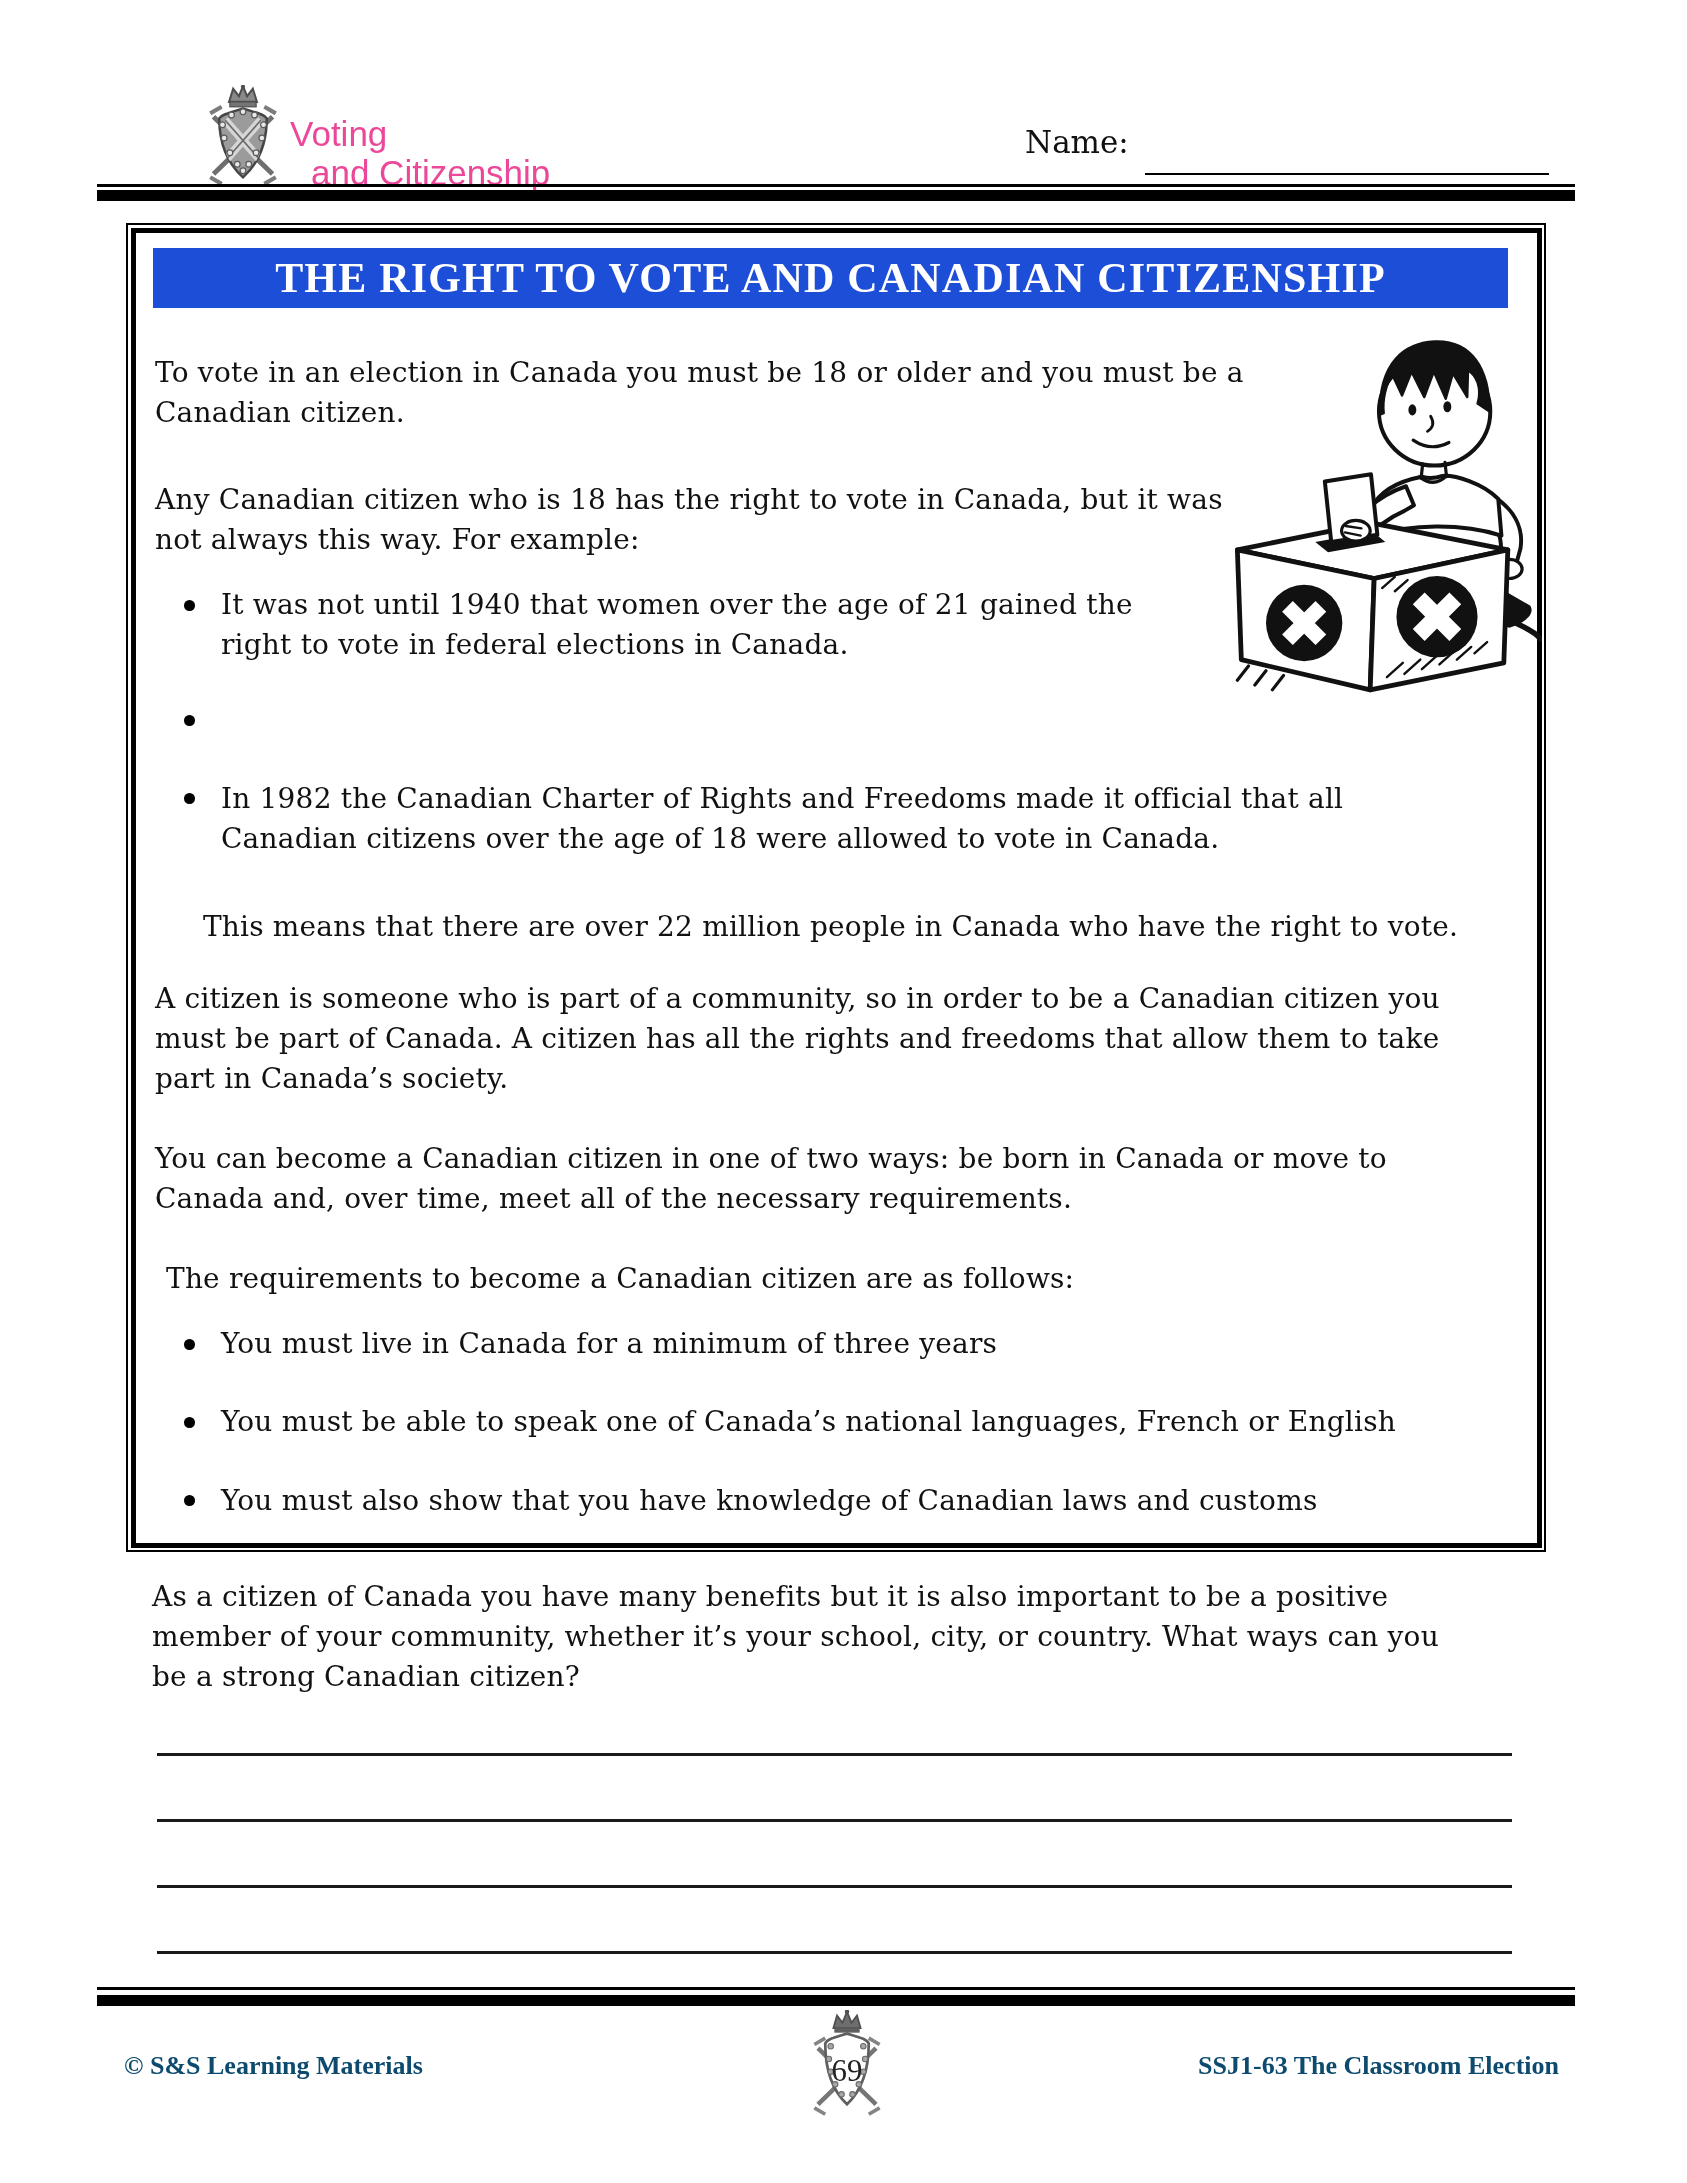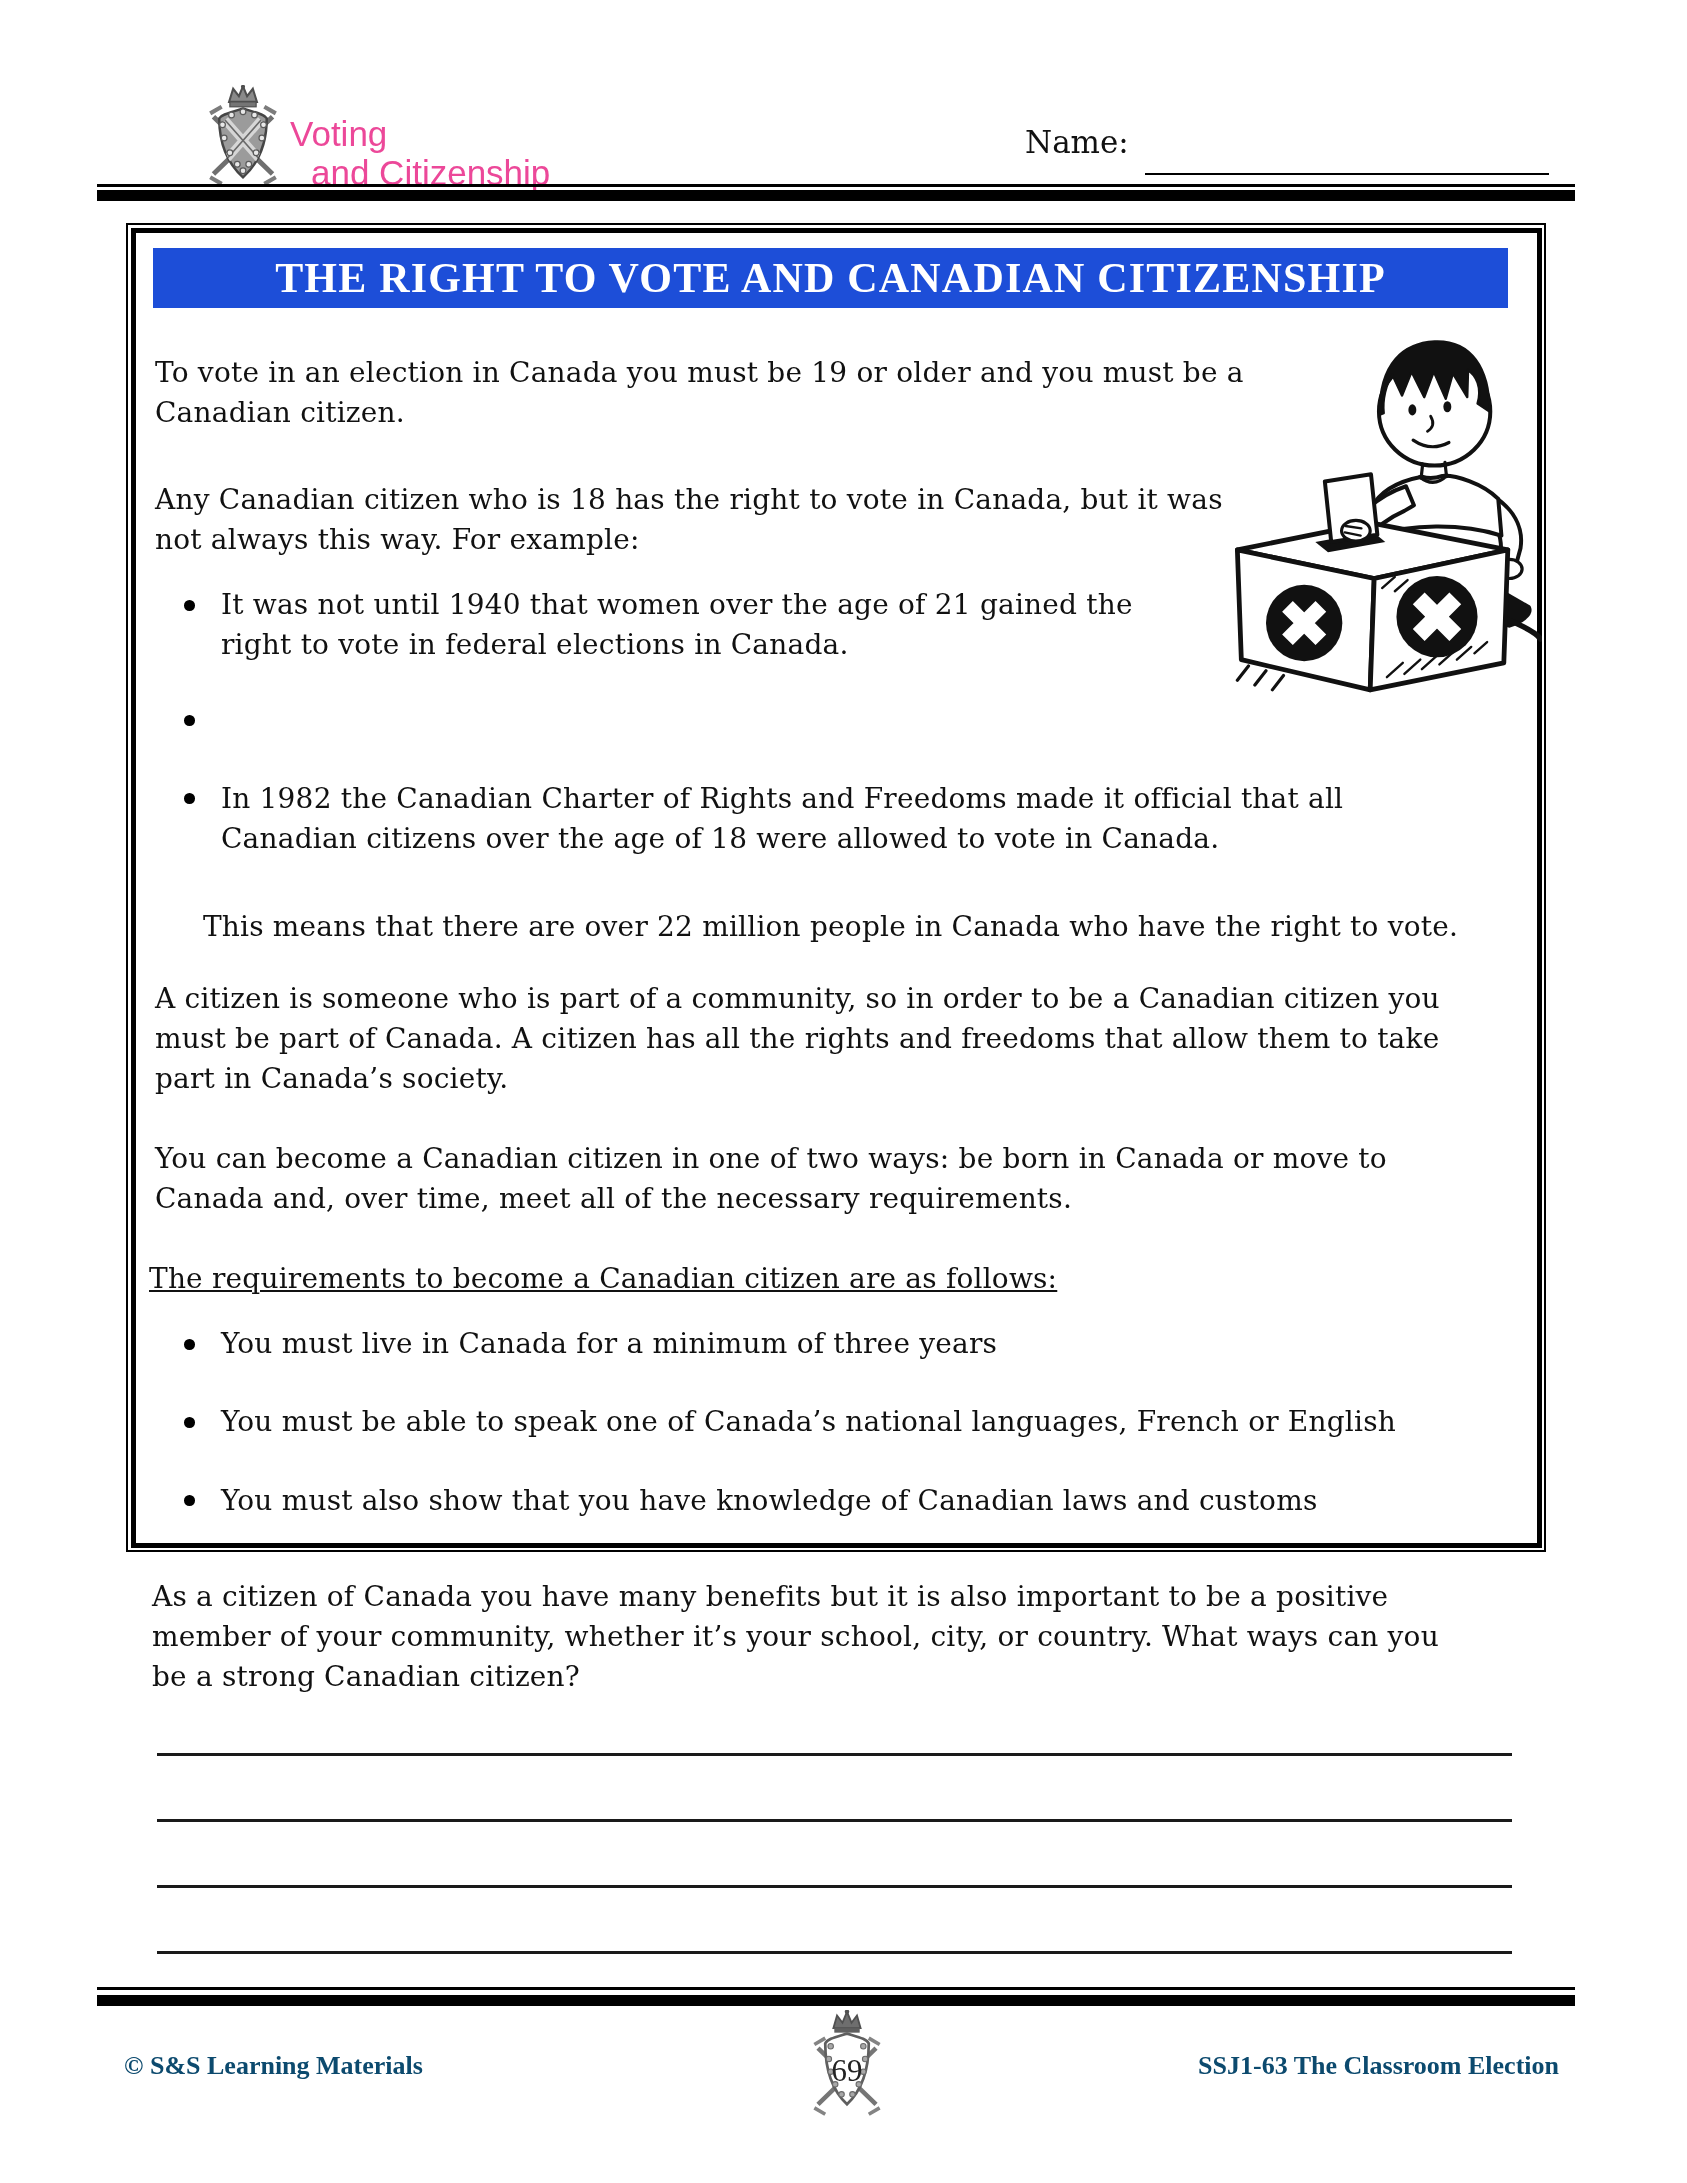--- a/index.html
+++ b/index.html
@@ -82,21 +82,21 @@
 
   <div class="abs hairline" style="left:97px; top:184px; width:1478px;"></div>
   <div class="abs fatline" style="left:97px; top:190px; width:1478px;"></div>
 
   <div class="abs box-outer" style="left:126px; top:223px; width:1420px; height:1329px;">
     <div class="box-inner"></div>
   </div>
 
   <div class="abs title-bar" style="left:153px; top:248px; width:1355px; height:60px;">THE RIGHT TO VOTE AND CANADIAN CITIZENSHIP</div>
 
-  <div class="abs para" style="left:155px; top:353px; width:1236px;">To vote in an election in Canada you must be 19 or older and you must be a
+  <div class="abs para" style="left:155px; top:353px; width:1236px;">To vote in an election in Canada you must be 18 or older and you must be a
 Canadian citizen.</div>
 
   <div class="abs para" style="left:155px; top:436px; width:1203px;margin-top:44px;">Any Canadian citizen who is 18 has the right to vote in Canada, but it was
 not always this way.  For example:</div>
 
   <div class="abs bullet-dot" style="left:184px; top:600px;"></div>
   <div class="abs para" style="left:221px; top:585px; width:989px;">It was not until 1940 that women over the age of 21 gained the
 right to vote in federal elections in Canada.</div>
 
   <div class="abs bullet-dot" style="left:184px; top:715px;"></div>
@@ -107,21 +107,21 @@
 
   <div class="abs para" style="left:155px; top:907px; width:1351px;text-align:center;">This means that there are over 22 million people in Canada who have the right to vote.</div>
 
   <div class="abs para" style="left:155px; top:979px; width:1364px;">A citizen is someone who is part of a community, so in order to be a Canadian citizen you
 must be part of Canada.  A citizen has all the rights and freedoms that allow them to take
 part in Canada’s society.</div>
 
   <div class="abs para" style="left:155px; top:1139px; width:1364px;">You can become a Canadian citizen in one of two ways: be born in Canada or move to
 Canada and, over time, meet all of the necessary requirements.</div>
 
-  <div class="abs para" style="left:149px; top:1259px; width:1364px;text-decoration:underline;">The requirements to become a Canadian citizen are as follows:</div>
+  <div class="abs para" style="left:166px; top:1259px; width:1364px;">The requirements to become a Canadian citizen are as follows:</div>
 
   <div class="abs bullet-dot" style="left:184px; top:1339px;"></div>
   <div class="abs para" style="left:221px; top:1324px; width:1285px;">You must live in Canada for a minimum of three years</div>
 
   <div class="abs bullet-dot" style="left:184px; top:1417px;"></div>
   <div class="abs para" style="left:221px; top:1402px; width:1285px;">You must be able to speak one of Canada’s national languages, French or English</div>
 
   <div class="abs bullet-dot" style="left:184px; top:1495px;"></div>
   <div class="abs para" style="left:221px; top:1481px; width:1285px;">You must also show that you have knowledge of Canadian laws and customs</div>
 

